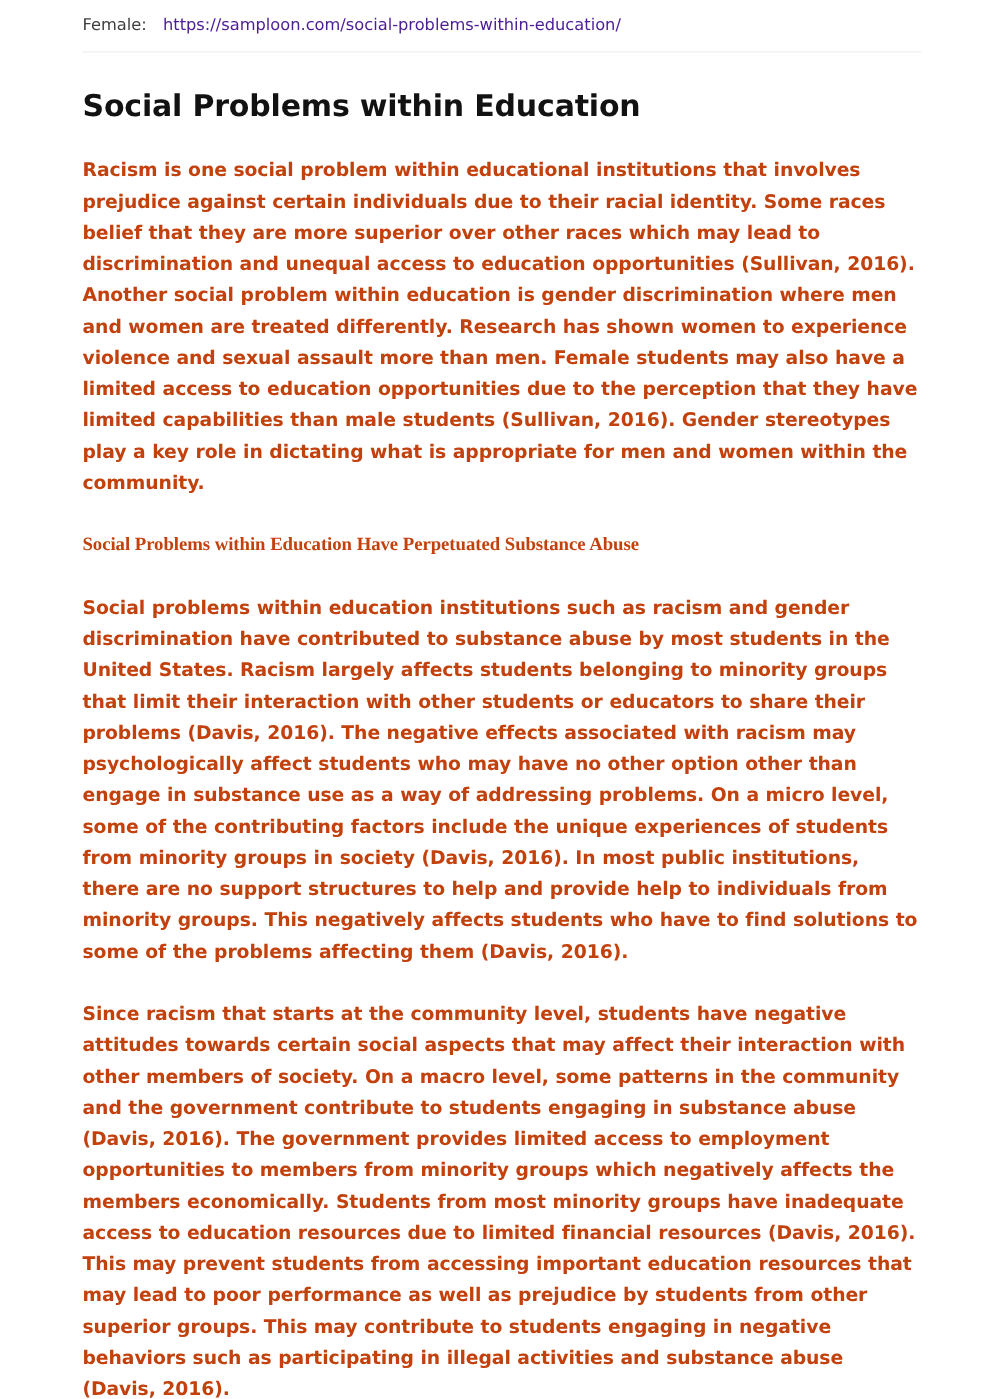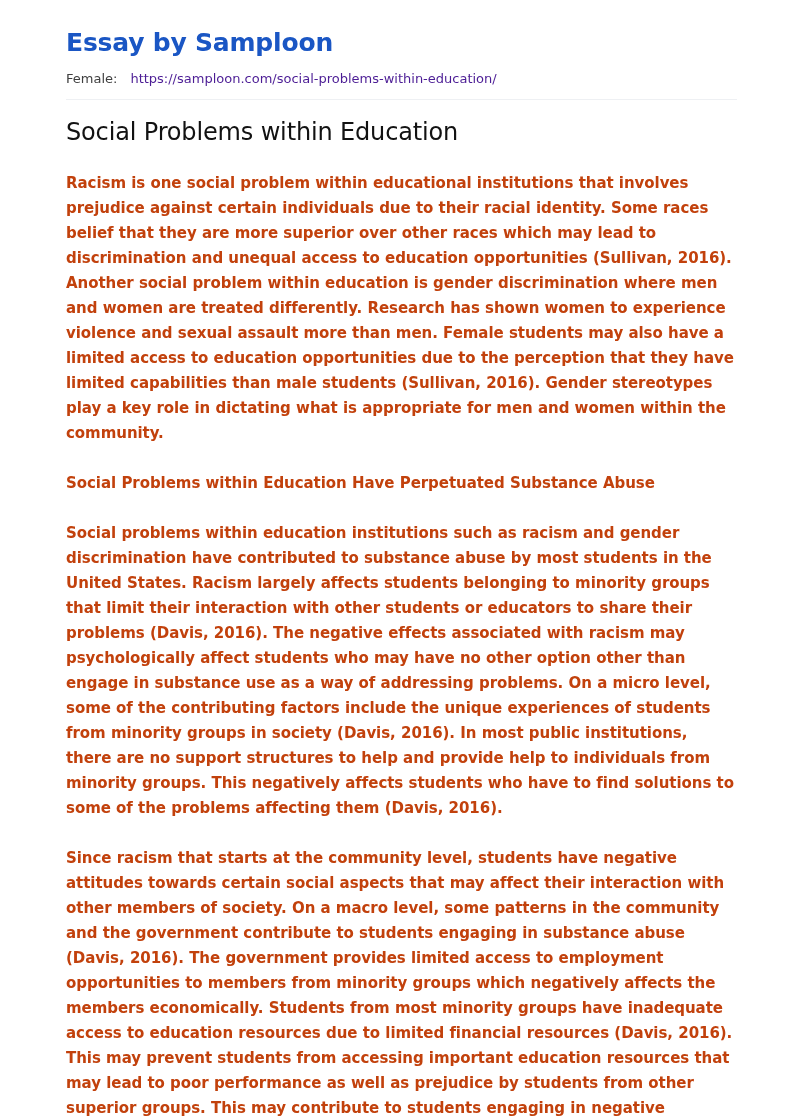--- a/index.html
+++ b/index.html
@@ -59,53 +59,53 @@
   .divider {
     margin-top: 12px;
     height: 1px;
     width: 671px;
     background: #eef0f3;
     border: 0;
   }
 
   
   .doc-title {
-    margin-top: 17px;
+    margin-top: 28px;
     font-size: 24px;
-    font-weight: 400;
+    font-weight: 700;
     letter-spacing: -0.15px;
     color: #121212;
     line-height: 30px;
   }
   .body-block {
     margin-top: 24px;
   }
   .para, .subhead {
     font-size: 15px;
     font-weight: 600;
     line-height: 25px;
     color: #c2410c;
     margin: 0 0 25px 0;
     letter-spacing: -0.05px;
     word-spacing: 0.1px;
   }
   .subhead {
     margin-bottom: 25px;
+    font-family: Liberation Serif, serif;
   }
   .para:last-child {
     margin-bottom: 0;
   }
 </style>
 </head>
 <body>
 
 <div class="page">
   <div class="content">
 
-    <div class="brand">Essay by Samploon</div>
 
     <div class="source-line">
       <span class="source-label">Female:</span><a class="source-url" href="#">https://samploon.com/social-problems-within-education/</a>
     </div>
 
     <div class="divider"></div>
 
     <h1 class="doc-title">Social Problems within Education</h1>
 
     <div class="body-block" id="article-body">

